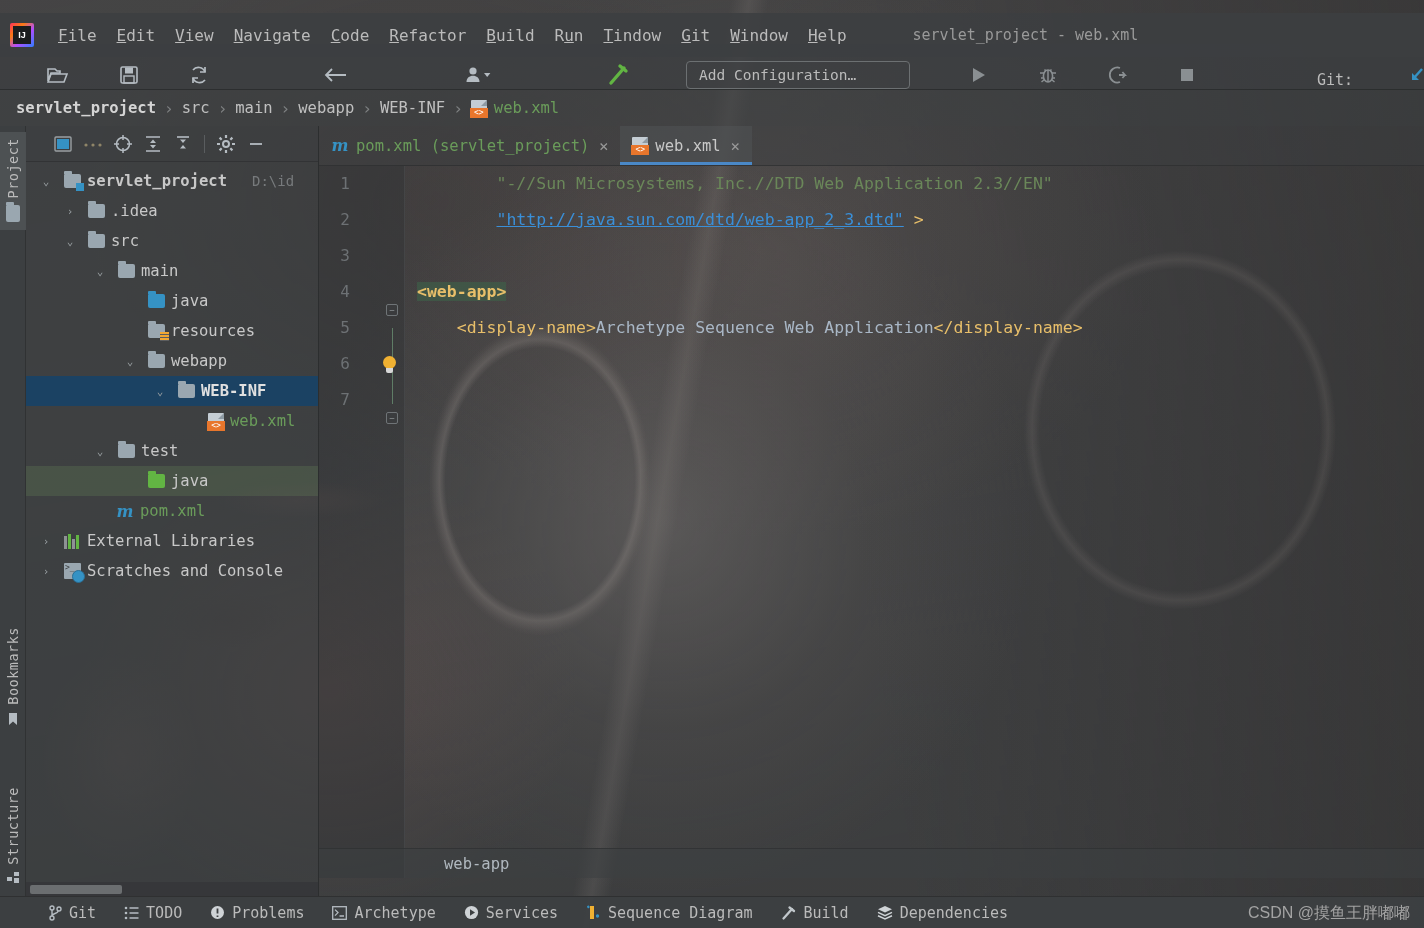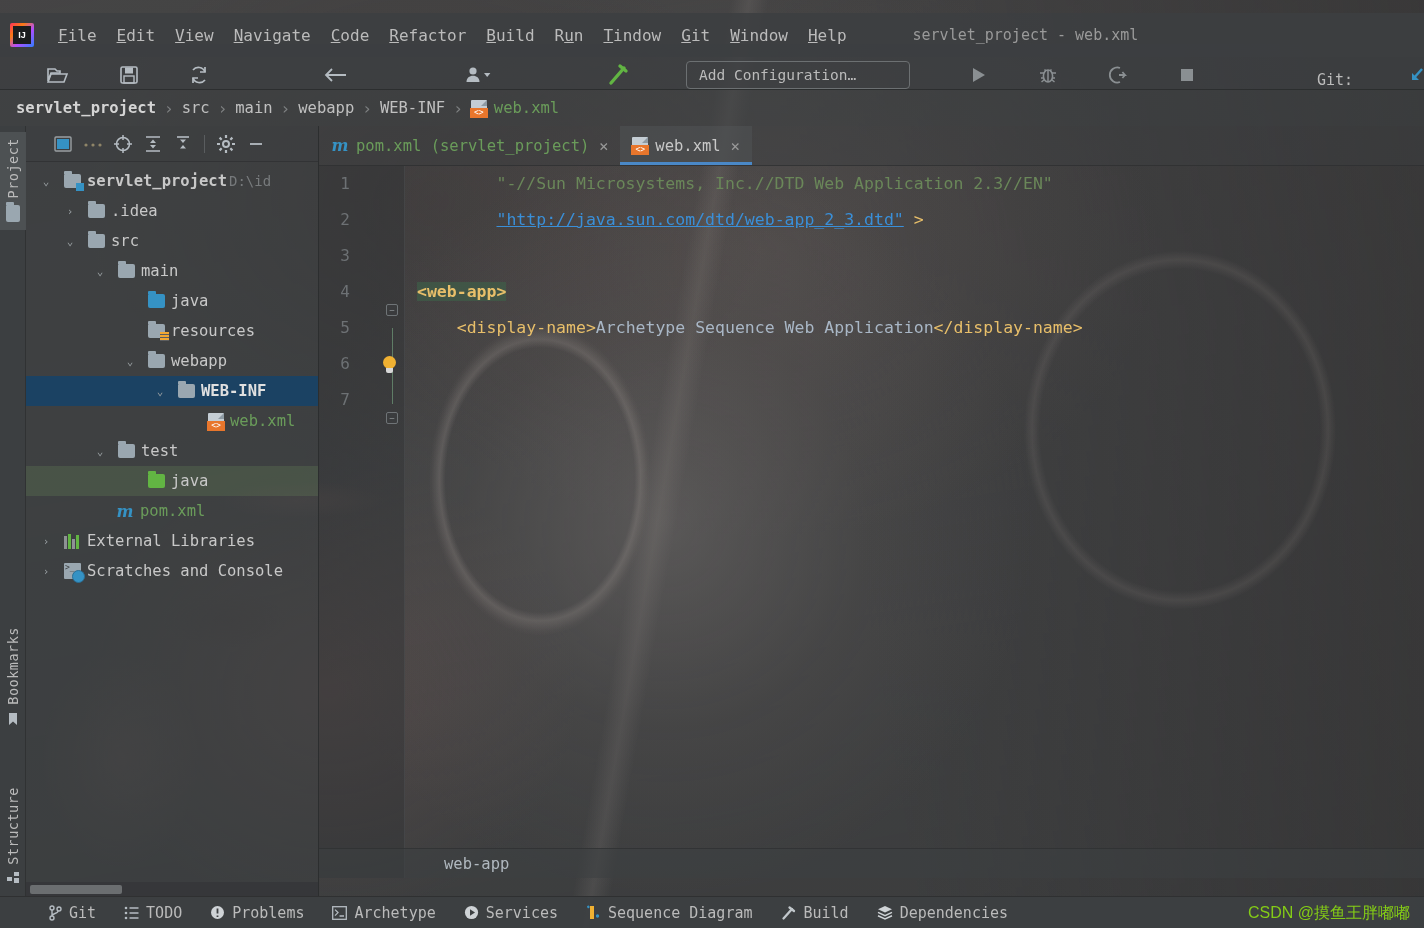--- a/index.html
+++ b/index.html
@@ -167,21 +167,21 @@
     position: relative;
   }
   .trow.sel     { background: #1b4263; }
   .trow.hl-green{ background: rgba(106,140,92,0.25); }
   .twist {
     width: 16px; text-align: center; color: #9aa0a3; font-size: 11px;
     flex: 0 0 16px;
   }
   .tlabel { margin-left: 6px; }
   .tlabel.green { color: #6a9c5a; }
-  .tpath { color: #777a7c; margin-left: 2px; font-size: 14px; }
+  .tpath { color: #777a7c; margin-left: 25px; font-size: 14px; }
 
   .folder {
     width: 17px; height: 14px; flex: 0 0 17px; position: relative;
     background: #9aa7b0; border-radius: 1px 2px 2px 2px;
   }
   .folder::before {
     content:""; position:absolute; left:0; top:-3px; width:8px; height:3px;
     background:#9aa7b0; border-radius:1px 1px 0 0;
   }
   .folder.blue { background:#3592c4; } .folder.blue::before{ background:#3592c4; }
@@ -322,21 +322,21 @@
     display:flex; align-items:center; z-index:21;
   }
   .sb-item {
     display:flex; align-items:center; gap:7px;
     color:#bbbbbb; font-size:15px; padding:0 14px;
     font-family:"DejaVu Sans Mono",monospace; white-space:nowrap;
   }
   .sb-ico { color:#a9b7c6; display:flex; align-items:center; }
   .watermark {
     position:absolute; right:14px; top:50%; transform:translateY(-50%);
-    color:#84cc16; font-size:16px; font-family:"Liberation Sans",sans-serif;
+    color:#a3a3a3; font-size:16px; font-family:"Liberation Sans",sans-serif;
     white-space:nowrap;
   }
 </style>
 </head>
 <body>
 
 <div id="app">
 
   <div class="bg-photo"></div>
 

